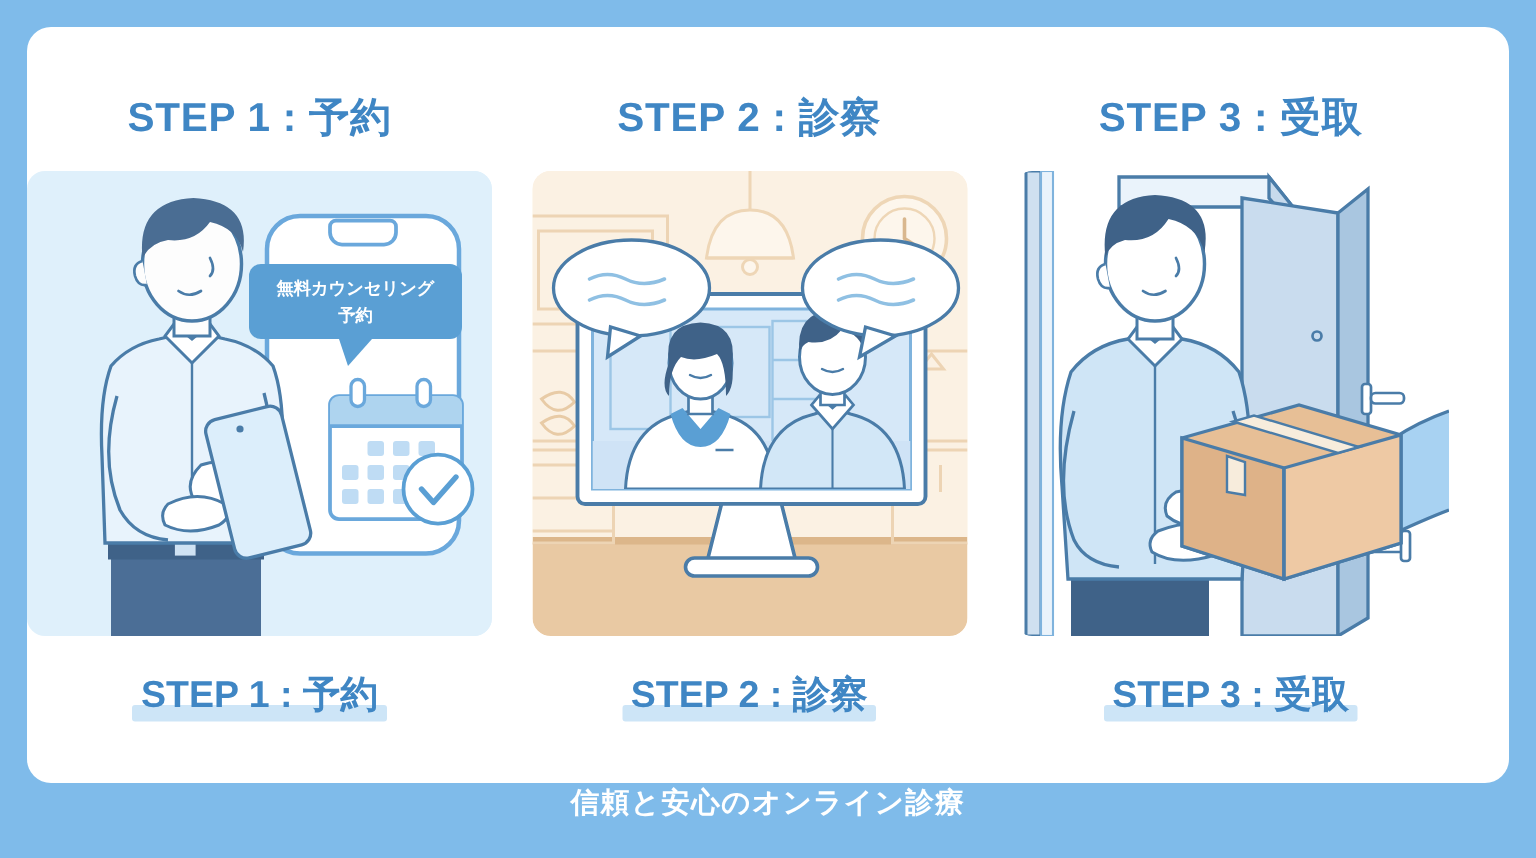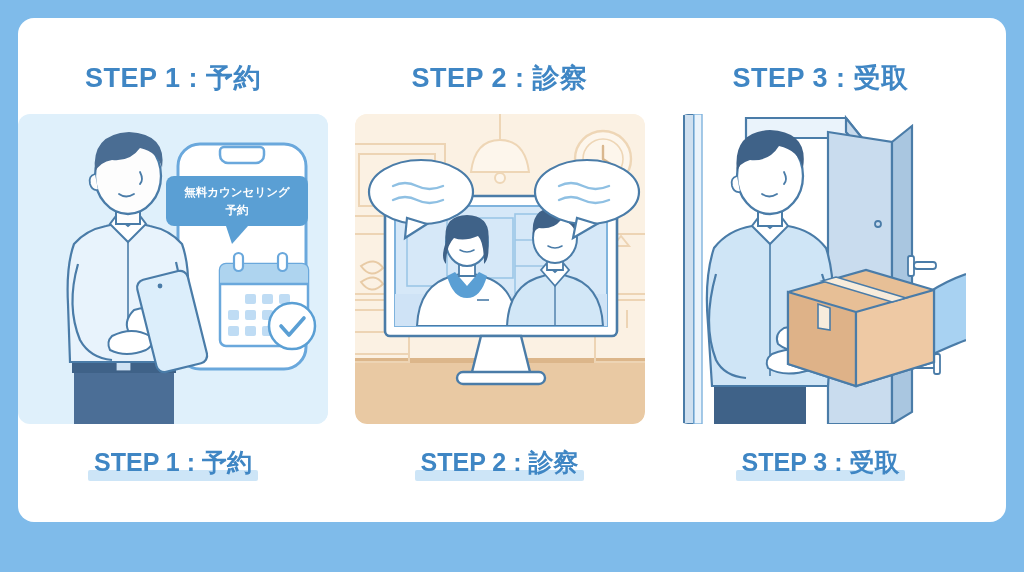--- a/index.html
+++ b/index.html
@@ -346,14 +346,17 @@
       </div>
 
       <div class="step-caption">
         <span class="hl"></span>
         <span class="txt">STEP 3 : 受取</span>
       </div>
     </div>
 
   </div>
 
+  <div class="footer">
+    <span>信頼と安心のオンライン診療</span>
+  </div>
 
 </div>
 
 </body></html>

